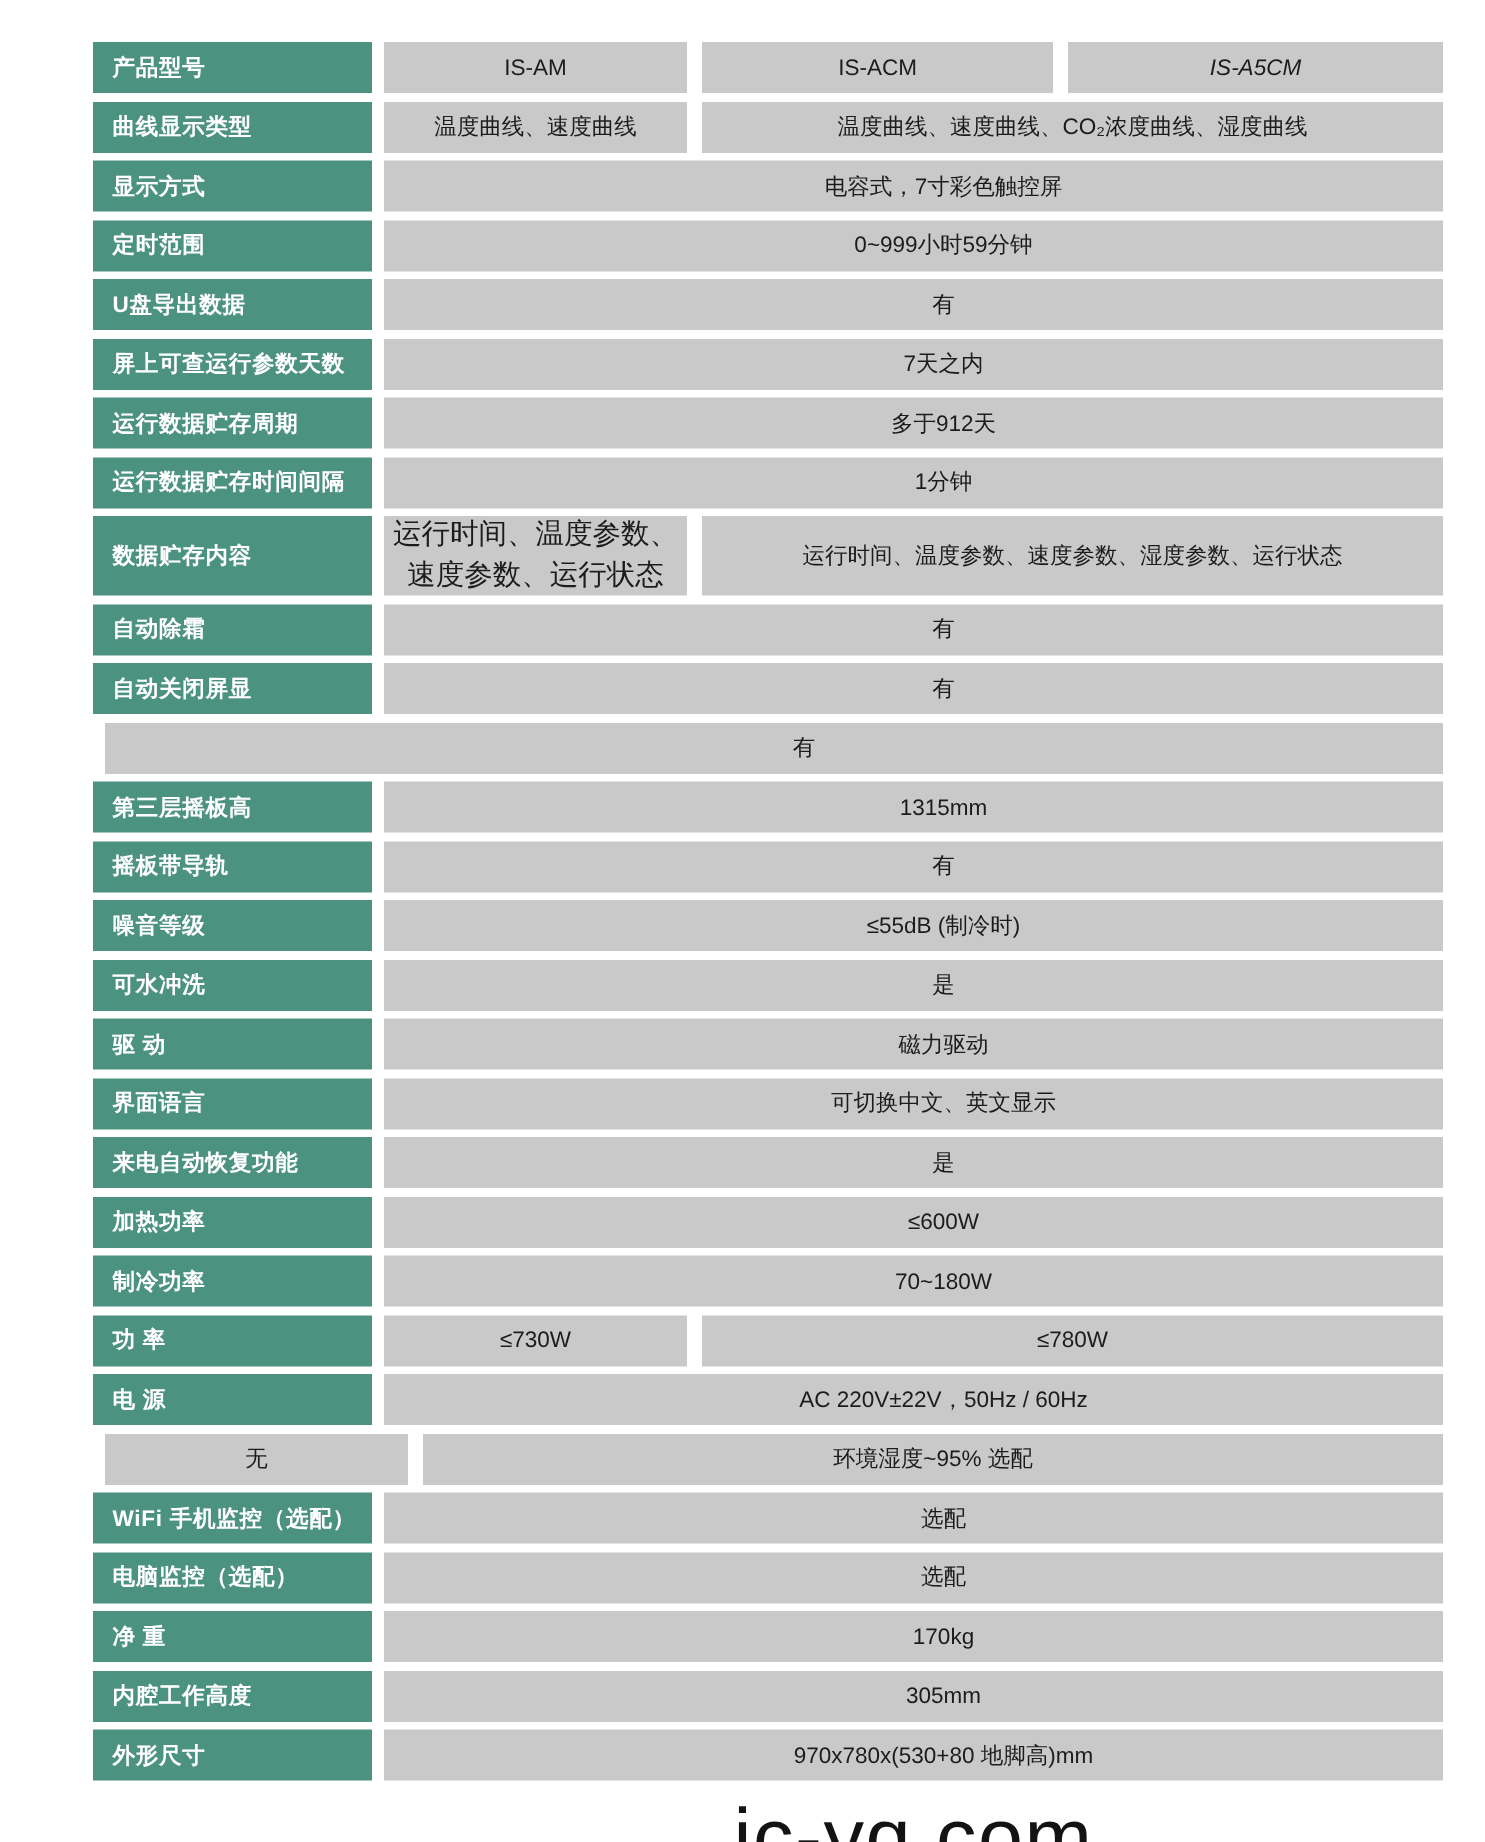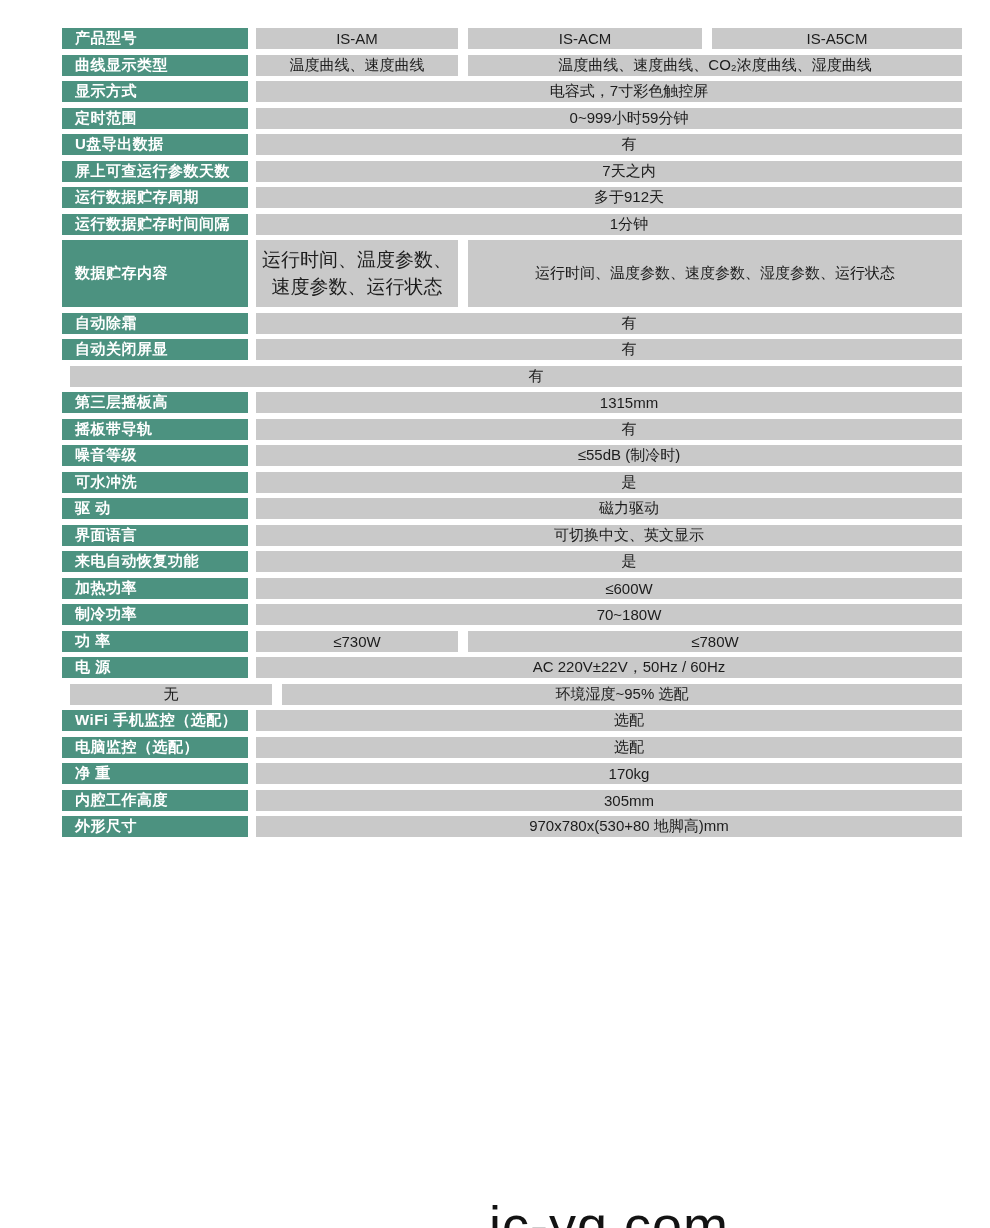--- a/index.html
+++ b/index.html
@@ -11,22 +11,22 @@
     overflow:hidden;
   }
   .spec-table {
     position:absolute;
     left:62px; top:28px;
     width:900px;
     display:flex;
     flex-direction:column;
     gap:5.5px;
   }
-  .spec-row { display:flex; height:21px; }
-  .spec-row.tall { height:67px; }
+  .spec-row { display:flex; height:34px; }
+  .spec-row.tall { height:53px; }
   .row-label {
     width:186px;
     flex:0 0 186px;
     background:#4C9280;
     color:#ffffff;
     font-weight:bold;
     font-size:15px;
     display:flex;
     align-items:center;
     padding-left:13px;
@@ -43,21 +43,21 @@
     color:#1c1c1c;
     font-size:15px;
     display:flex;
     align-items:center;
     justify-content:center;
     text-align:center;
     padding:0 6px;
   }
   .value-cell.c1 { flex:0 0 202px; }
   .value-cell.c2 { flex:0 0 234px; }
-  .value-cell.c3 { flex:1; }
+  .value-cell.c3 { flex:1;font-style:italic; }
   .value-cell.fill { flex:1; }
   .value-cell.full { flex:1;padding-left:46px; }
   .value-cell.wrap {
     white-space:pre-line;
     font-size:19px;
     line-height:1.4;
   }
   .watermark {
     position:absolute;
     left:489px;

